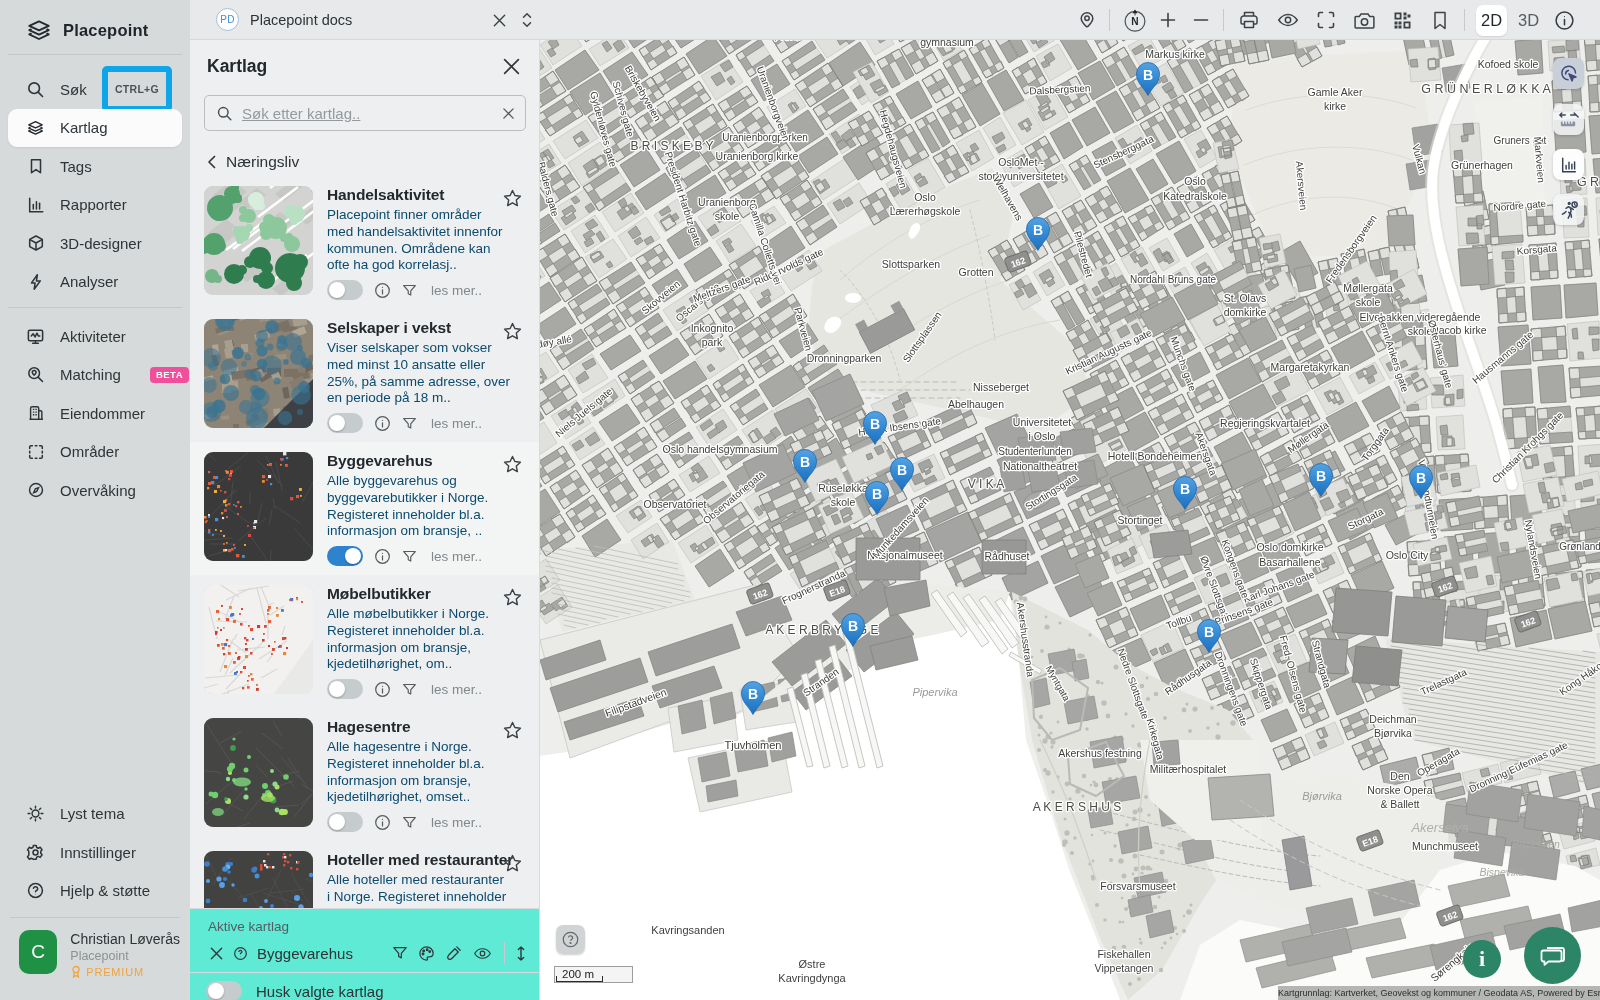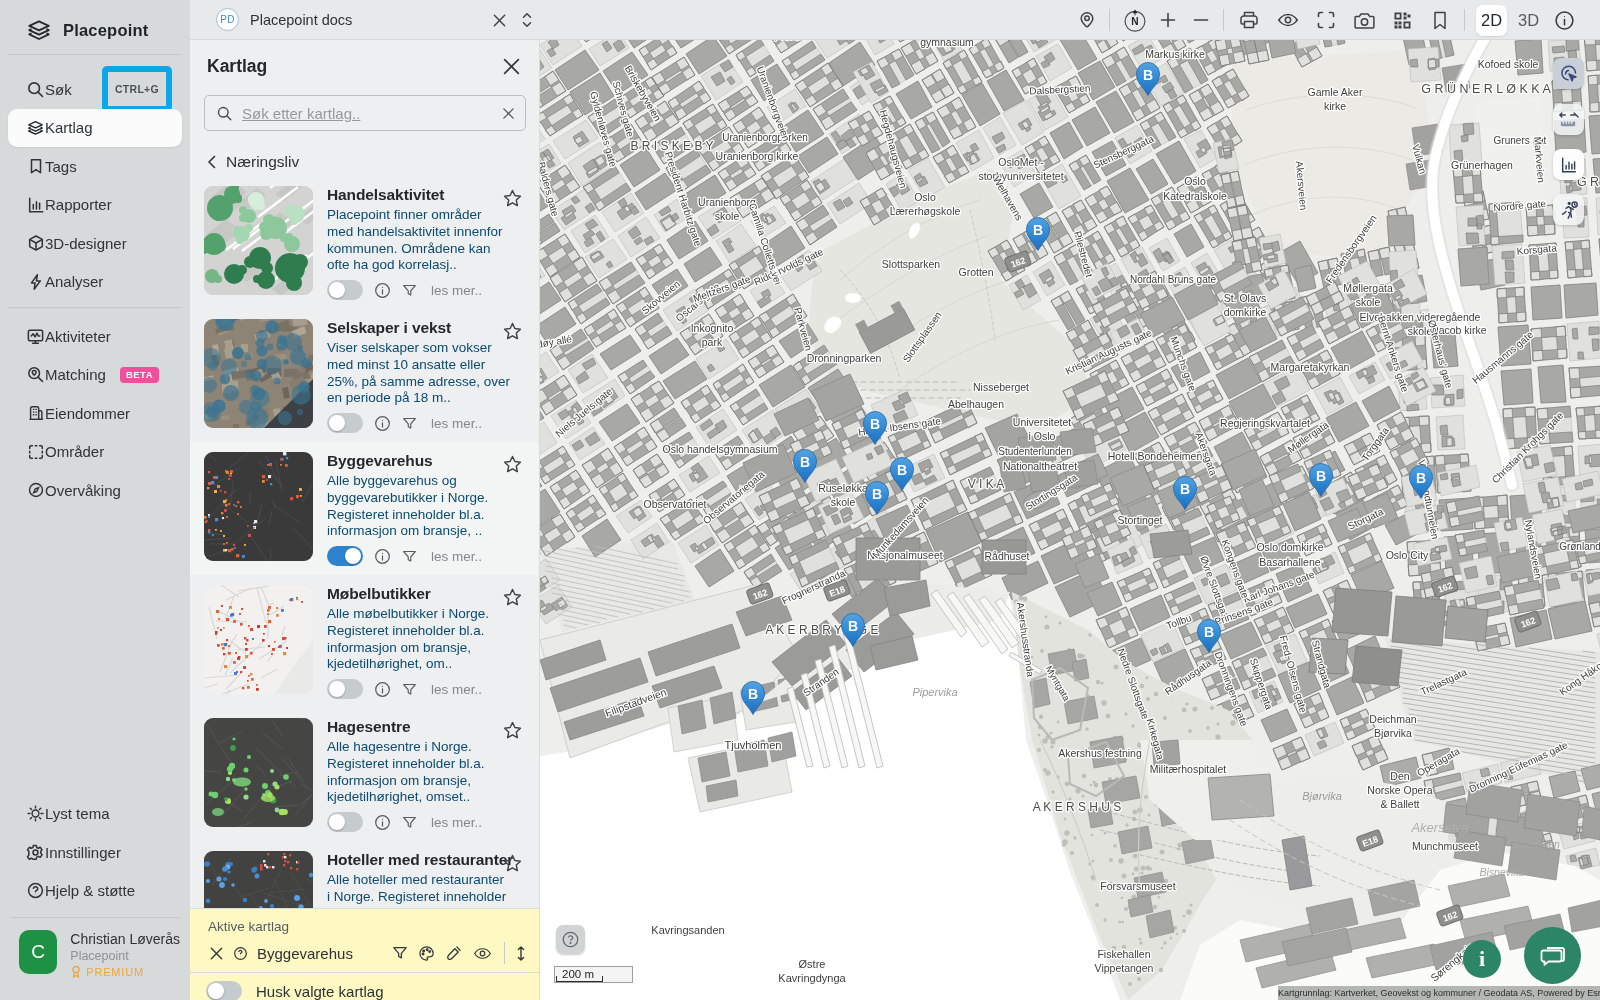--- a/index.html
+++ b/index.html
@@ -7,21 +7,21 @@
 html,body { width:1600px; height:1000px; overflow:hidden; }
 body { font-family:"Liberation Sans", sans-serif; background:#e8eaeb; -webkit-font-smoothing:antialiased; }
 #app { position:relative; width:1600px; height:1000px; overflow:hidden; }
 
 
 #side { position:absolute; left:0; top:0; width:190px; height:1000px; background:#d6dadb; z-index:30; }
 #side .logo { display:flex; align-items:center; gap:11px; padding:17px 0 9px 26px; }
 #side .logo .lt { font-size:16.5px; font-weight:bold; color:#1e2429; letter-spacing:.2px; }
 .sdiv { height:1px; background:#c3c8ca; margin:0 0 0 0; }
 .snav { padding:15px 8px 6px 8px; }
-.sitem { position:relative; display:flex; align-items:center; height:38.5px; padding:0 10px 0 18px; border-radius:9px; color:#2e3438; font-size:15px; }
+.sitem { position:relative; display:flex; align-items:center; gap:15px; height:38.5px; padding:0 10px 0 18px; border-radius:9px; color:#2e3438; font-size:15px; }
 .sitem.active { background:#fbfbfb; box-shadow:0 1px 2px rgba(0,0,0,.07); }
 .sitem .ictn { width:19px; height:19px; flex:0 0 19px; display:flex; align-items:center; justify-content:center; }
 .kbd { margin-left:auto; font-size:10.5px; color:#4b5257; border:6px solid #0ea5e9; border-radius:5px; padding:11px 7px; background:transparent; letter-spacing:.3px;font-weight:bold;}
 .beta { margin-left:14px; font-size:9.5px; font-weight:bold; color:#fff; background:#f0509b; border-radius:4px; padding:2.5px 6px; letter-spacing:.5px;}
 #side .bottom { position:absolute; left:0; right:0; bottom:-12px; }
 #side .bottom .snav { padding:16px 8px 0 8px; }
 .user { display:flex; align-items:flex-start; gap:13px; padding:12px 10px 34px 19px; }
 .uavatar { width:44px; height:44px; border-radius:10px; background:#1e9145; color:#fff; font-size:19px; display:flex; align-items:center; justify-content:center; }
 .uname { font-size:14px; color:#2c3236; padding-top:1px; white-space:nowrap;}
 .uorg { font-size:12.5px; color:#8b9194; margin-top:2px;}
@@ -50,21 +50,21 @@
 .cbody { flex:1; padding-top:0px; }
 .ctitle { font-size:15.5px; font-weight:bold; color:#23282c; letter-spacing:-.1px; white-space:nowrap; }
 .cdesc { font-size:13.5px; color:#0c4a6e; line-height:16.8px; margin-top:3px; }
 .crow { display:flex; align-items:center; gap:11px; margin-top:5px; height:22px;}
 .lesmer { font-size:13.5px; color:#82888c; margin-left:3px;}
 .star { position:absolute; right:16px; top:12px; color:#3c4247; }
 .tog { width:36px; height:20px; border-radius:10px; background:#c6cbcd; position:relative; flex:0 0 36px;}
 .tog .knob { position:absolute; top:2px; left:2px; width:16px; height:16px; background:#fff; border-radius:50%; box-shadow:0 1px 2px rgba(0,0,0,.25);}
 .tog.on { background:#2e83cf; }
 .tog.on .knob { left:auto; right:2px; }
-.activebar { position:absolute; left:0; bottom:0; width:100%; height:92px; background:#fef9c3; border-top:1px solid #d9dcdd; }
+.activebar { position:absolute; left:0; bottom:0; width:100%; height:92px; background:#5eead4; border-top:1px solid #d9dcdd; }
 .activebar .cap { font-size:13.5px; color:#555c64; padding:10px 0 0 18px; }
 .activebar .row { display:flex; align-items:center; height:34px; margin-top:2px; padding:0 12px 0 19px; color:#2c3236; }
 .activebar .row .nm { font-size:15px; margin-left:9px; flex:1;}
 .activebar .hr { height:1px; background:#d9dcdd; margin-top:2px;}
 .huskrow { display:flex; align-items:center; gap:14px; padding:8px 0 0 16px; font-size:15px; color:#2c3236;text-align:right;}
 
 
 #map { position:absolute; left:540px; top:40px; width:1060px; height:960px; overflow:hidden; background:#f1f1ef; z-index:5; }
 #map svg.base { position:absolute; left:0; top:0; }
 .mapbtn { position:absolute; width:31px; height:31px; border-radius:8px; background:rgba(243,245,246,.85); box-shadow:0 1px 3px rgba(0,0,0,.18); display:flex; align-items:center; justify-content:center; color:#303c54; }

